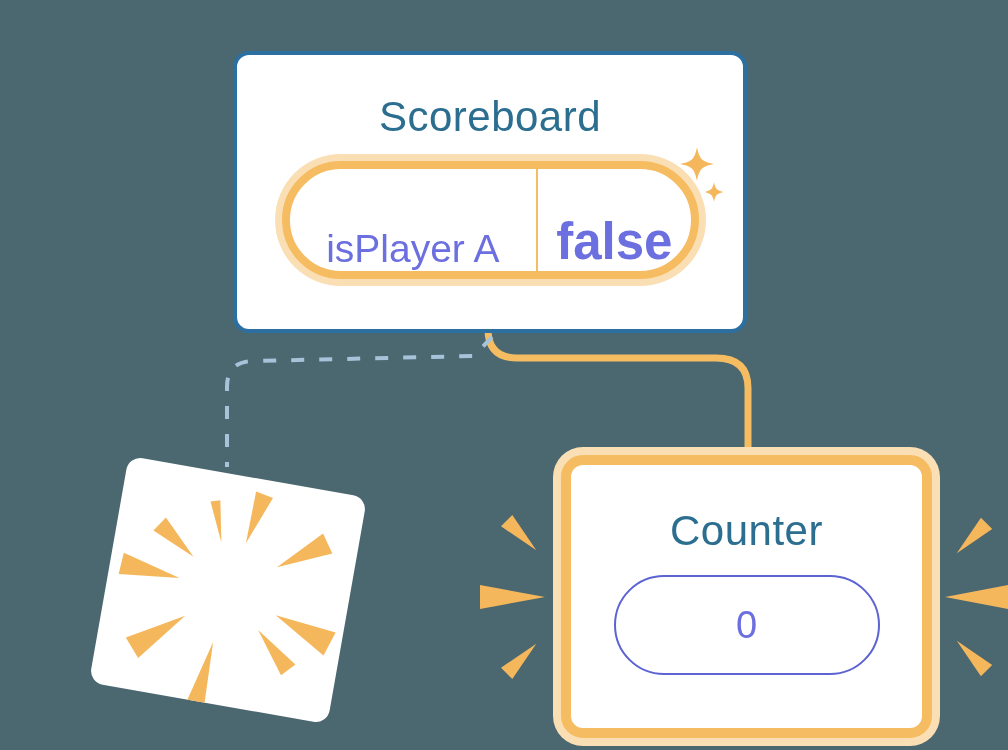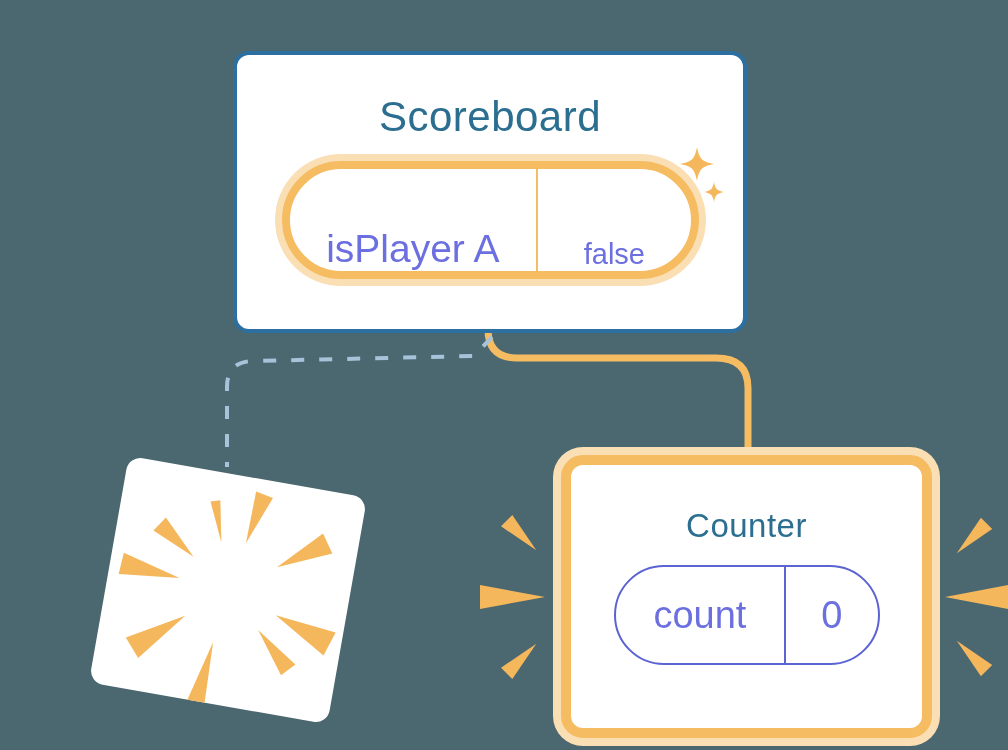--- a/index.html
+++ b/index.html
@@ -31,33 +31,33 @@
     background:var(--c-card-white,#fff);
     border:8px solid var(--c-orange,#F6BC62);
     box-shadow:0 0 0 7px var(--c-orange-light,#FBDFB4);
     border-radius:70px;
     display:flex;align-items:stretch;
   }
   .score-pill .cell{display:flex;align-items:flex-end;justify-content:center;}
   .score-pill .cell.name{flex:1.62;border-right:2px solid var(--c-orange,#F6BC62);}
   .score-pill .cell.value{flex:1;}
   .state-name{color:var(--c-state-purple,#6C6FDF);font-size:39px;}
-  .state-value{color:var(--c-state-purple,#6C6FDF);font-size:29px;font-weight:400;}
+  .state-value{color:var(--c-state-purple,#6C6FDF);font-size:51px;font-weight:700;}
 
   .sparkles{position:absolute;right:8px;top:90px;}
 
   
   .counter-card{
     position:absolute;left:561px;top:455px;width:351px;height:263px;
     background:var(--c-card-white,#fff);
     border:10px solid var(--c-orange,#F6BC62);
     box-shadow:0 0 0 8px var(--c-orange-light,#FBDFB4);
     border-radius:22px;
   }
-  .counter-card .card-title{margin-top:42px;font-size:33px;}
+  .counter-card .card-title{margin-top:42px;font-size:42px;}
   .count-pill{
     position:relative;margin:20px auto 0;width:262px;height:96px;
     background:var(--c-card-white,#fff);
     border:2px solid var(--c-pill-border-purple,#5C63D2);
     border-radius:52px;
     display:flex;align-items:stretch;
   }
   .count-pill .cell{display:flex;align-items:center;justify-content:center;}
   .count-pill .cell.name{flex:1.85;border-right:2px solid var(--c-pill-border-purple,#5C63D2);}
   .count-pill .cell.value{flex:1;}
@@ -107,23 +107,20 @@
           <polygon points="115.4,168.7 99.7,231.4 117.6,233.3"></polygon>
           <polygon points="157.6,149.1 188.0,189.8 200.3,176.6"></polygon>
           <polygon points="172.4,131.7 226.4,162.9 234.4,138.2"></polygon>
         </g>
     </svg>
   </div>
 
   <div class="counter-card">
     <div class="card-title">Counter</div>
     <div class="count-pill">
-      <div class="cell name">
-        <span class="state-name">count</span>
-      </div>
       <div class="cell value">
         <span class="state-value">0</span>
       </div>
     </div>
   </div>
 
   <div class="scoreboard-card">
     <div class="card-title">Scoreboard</div>
     <div class="score-pill">
       <div class="cell name">

